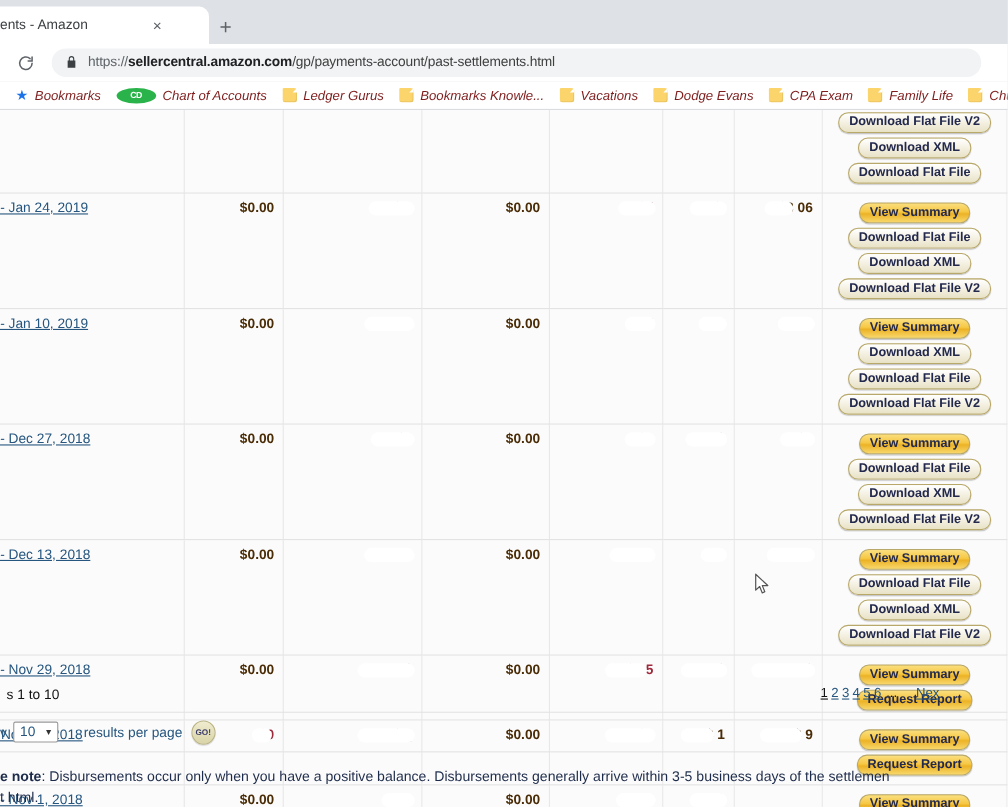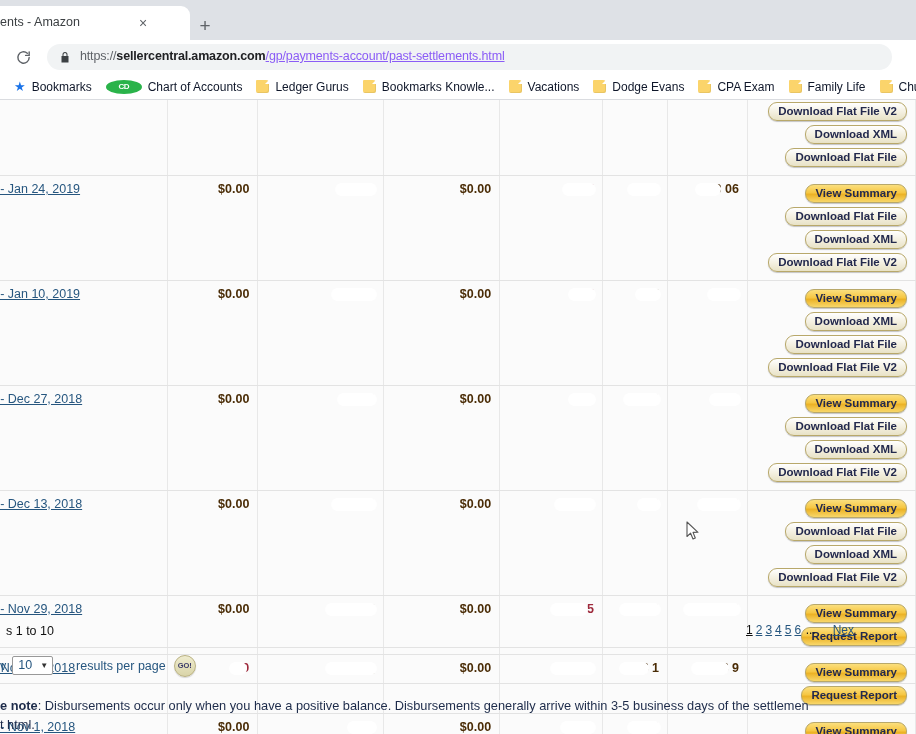--- a/index.html
+++ b/index.html
@@ -57,32 +57,32 @@
   }
   .lock {
     position: absolute; left: 12px; top: 6px; width: 12px; height: 13px;
   }
   .url {
     position: absolute; left: 33px; top: 5px;
     font-size: 12.5px; color: #5f6368; white-space: nowrap;
     letter-spacing: -0.15px;
   }
   .url b { color: #202124; font-weight: 700; }
-  .url .path { color: #8b5cf6; text-decoration: underline; }
+  .url .path { color: #404040; }
 
   .bookmarks {
     position: absolute; left: 0; top: 74px; width: 916px; height: 26px;
     background: #ffffff; border-bottom: 1px solid #dadce0;
     display: flex; align-items: center; overflow: hidden;
   }
   .bm {
     display: flex; align-items: center; gap: 6px;
     margin-left: 14px; white-space: nowrap;
   }
-  .bm-label { font-size: 12px; color: #0f172a; }
+  .bm-label { font-size: 12px; color: #7f1d1d; font-style: italic; }
   .bm-star { color: #1a73e8; font-size: 13px; line-height: 1; }
   .bm-coa {
     width: 36px; height: 14px; border-radius: 50%;
     background: #2ab34a; color: #fff; font-size: 8px; font-weight: bold;
     display: flex; align-items: center; justify-content: center;
     letter-spacing: -0.5px;
   }
   .bm-folder {
     width: 13px; height: 13px; background: #fbd46b;
     border-radius: 1px 3px 2px 2px;
@@ -109,21 +109,21 @@
   table.settlements td {
     border-bottom: 1px solid #e3e3e3;
     border-right: 1px solid #e8e8e8;
     vertical-align: top;
     padding: 6px 8px;
     background: #fbfbfb;
   }
   td.c-date { width: 228px; padding-left: 4px; }
   td.c-num  { text-align: right; color: #4a2c06; font-weight: bold; }
   td.c-num.neg { color: #9e2a3c; }
-  td.c-btns { width: 168px; border-right: none; padding: 4px 6px 6px 6px; text-align: right; }
+  td.c-btns { width: 168px; border-right: none; padding: 4px 6px 6px 6px; text-align: center; }
 
   .w-prev  { width: 90px; }
   .w-begin { width: 126px; }
   .w-open  { width: 116px; }
   .w-close { width: 103px; }
   .w-other { width: 65px; }
   .w-total { width: 80px; }
 
   a.daterange {
     color: #26567f; text-decoration: underline; font-size: 12.5px;

